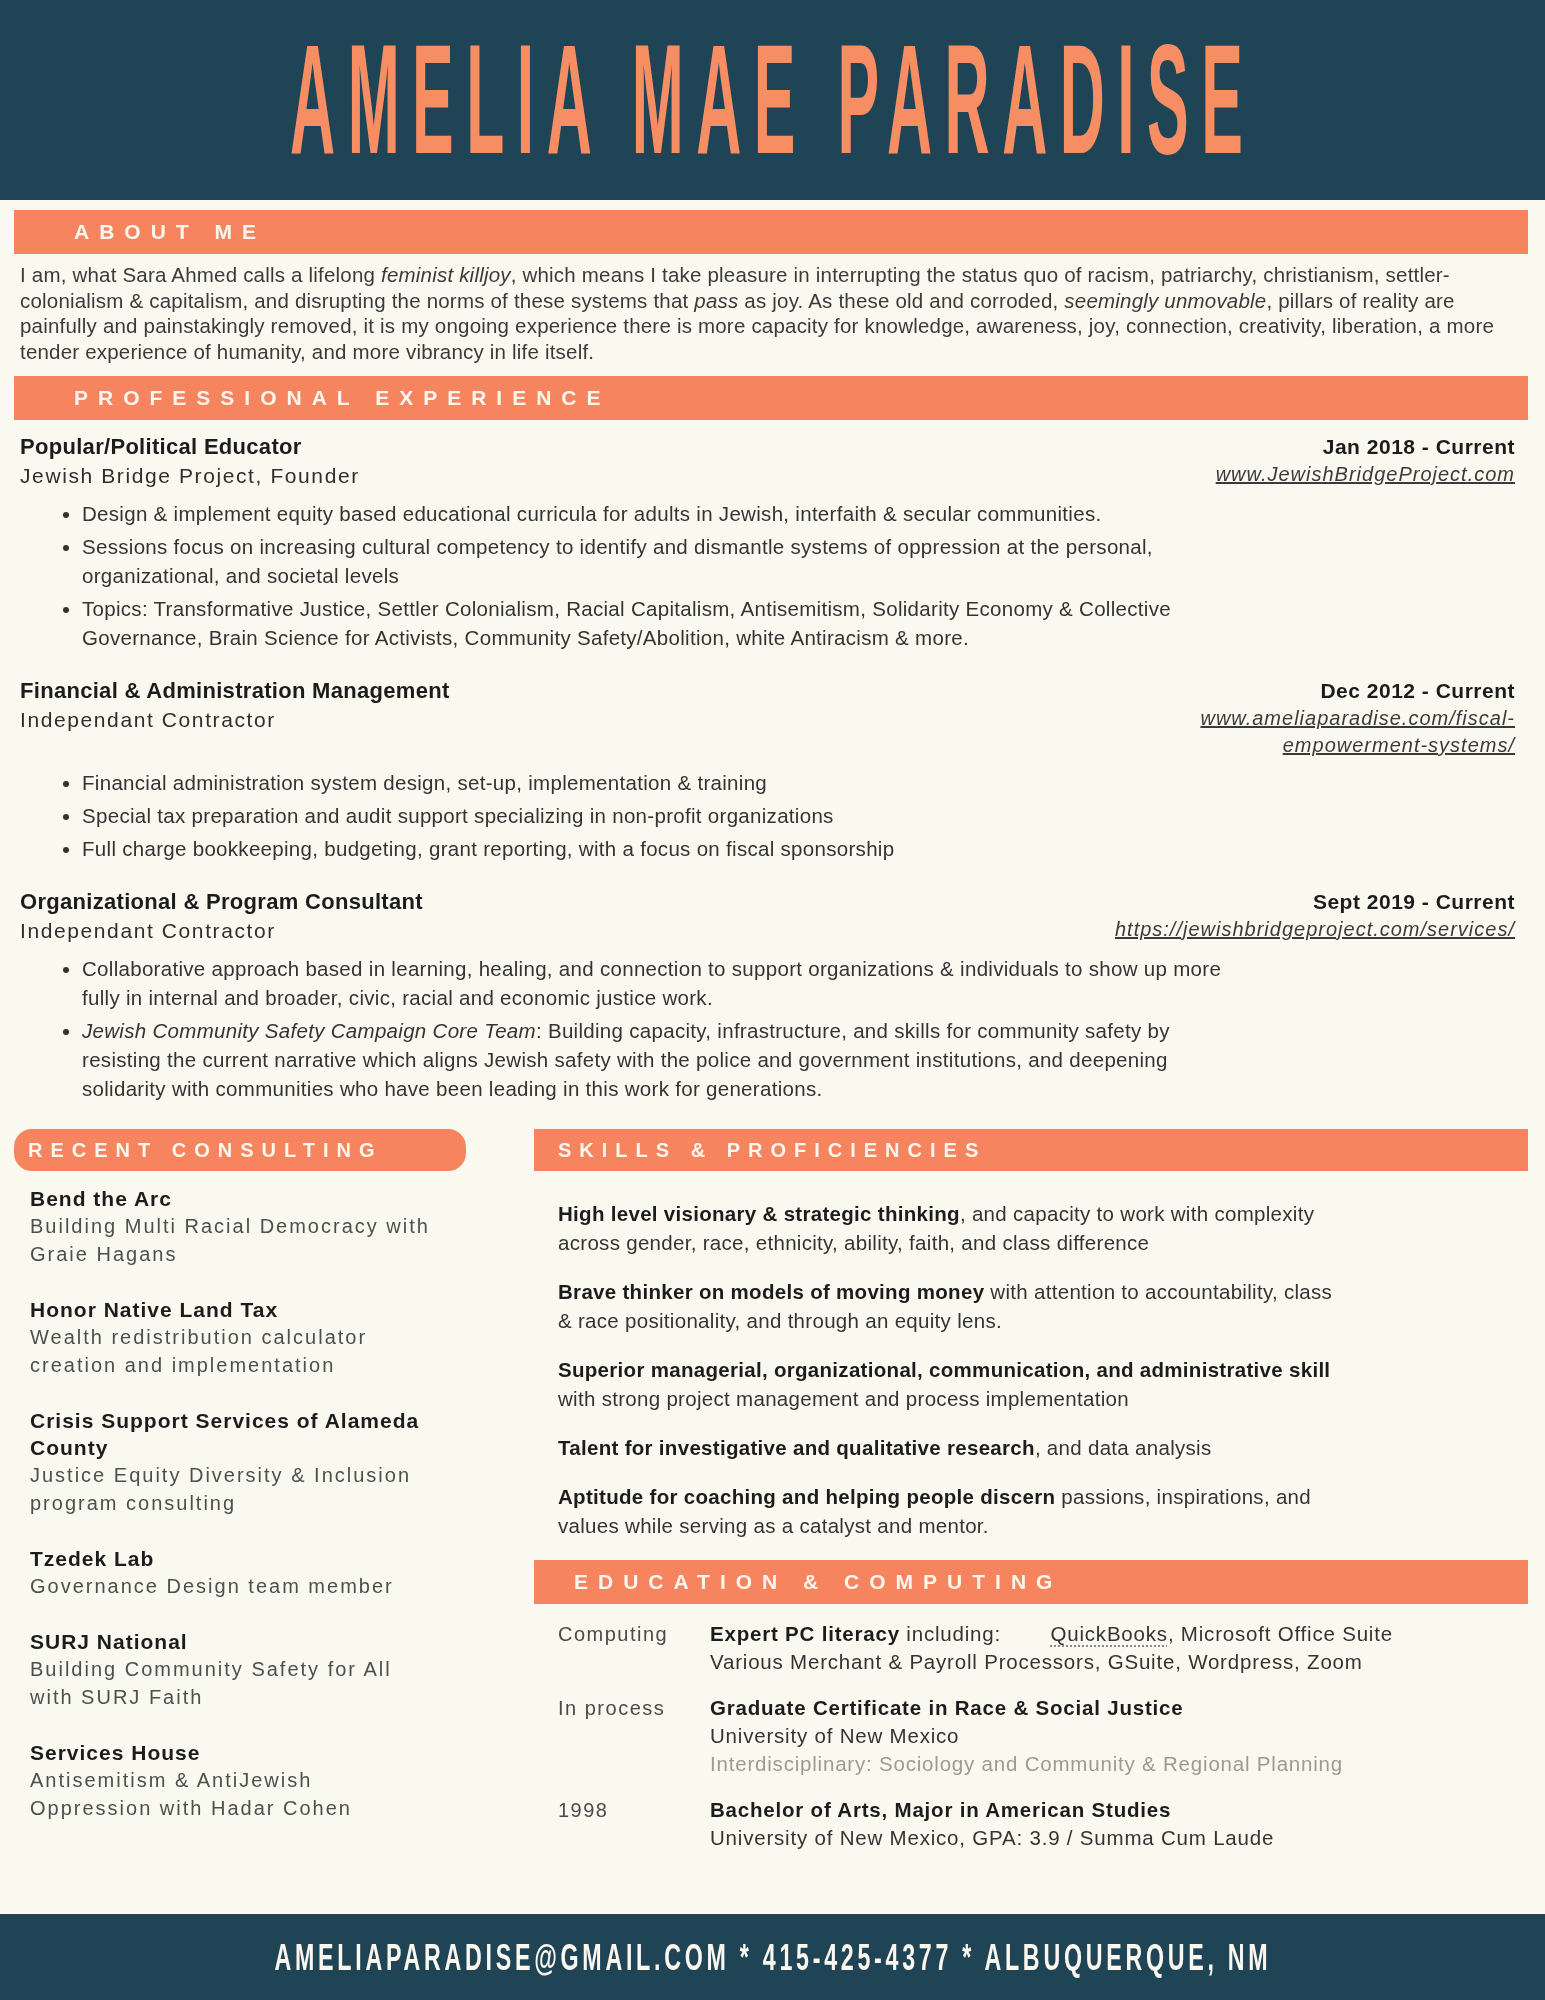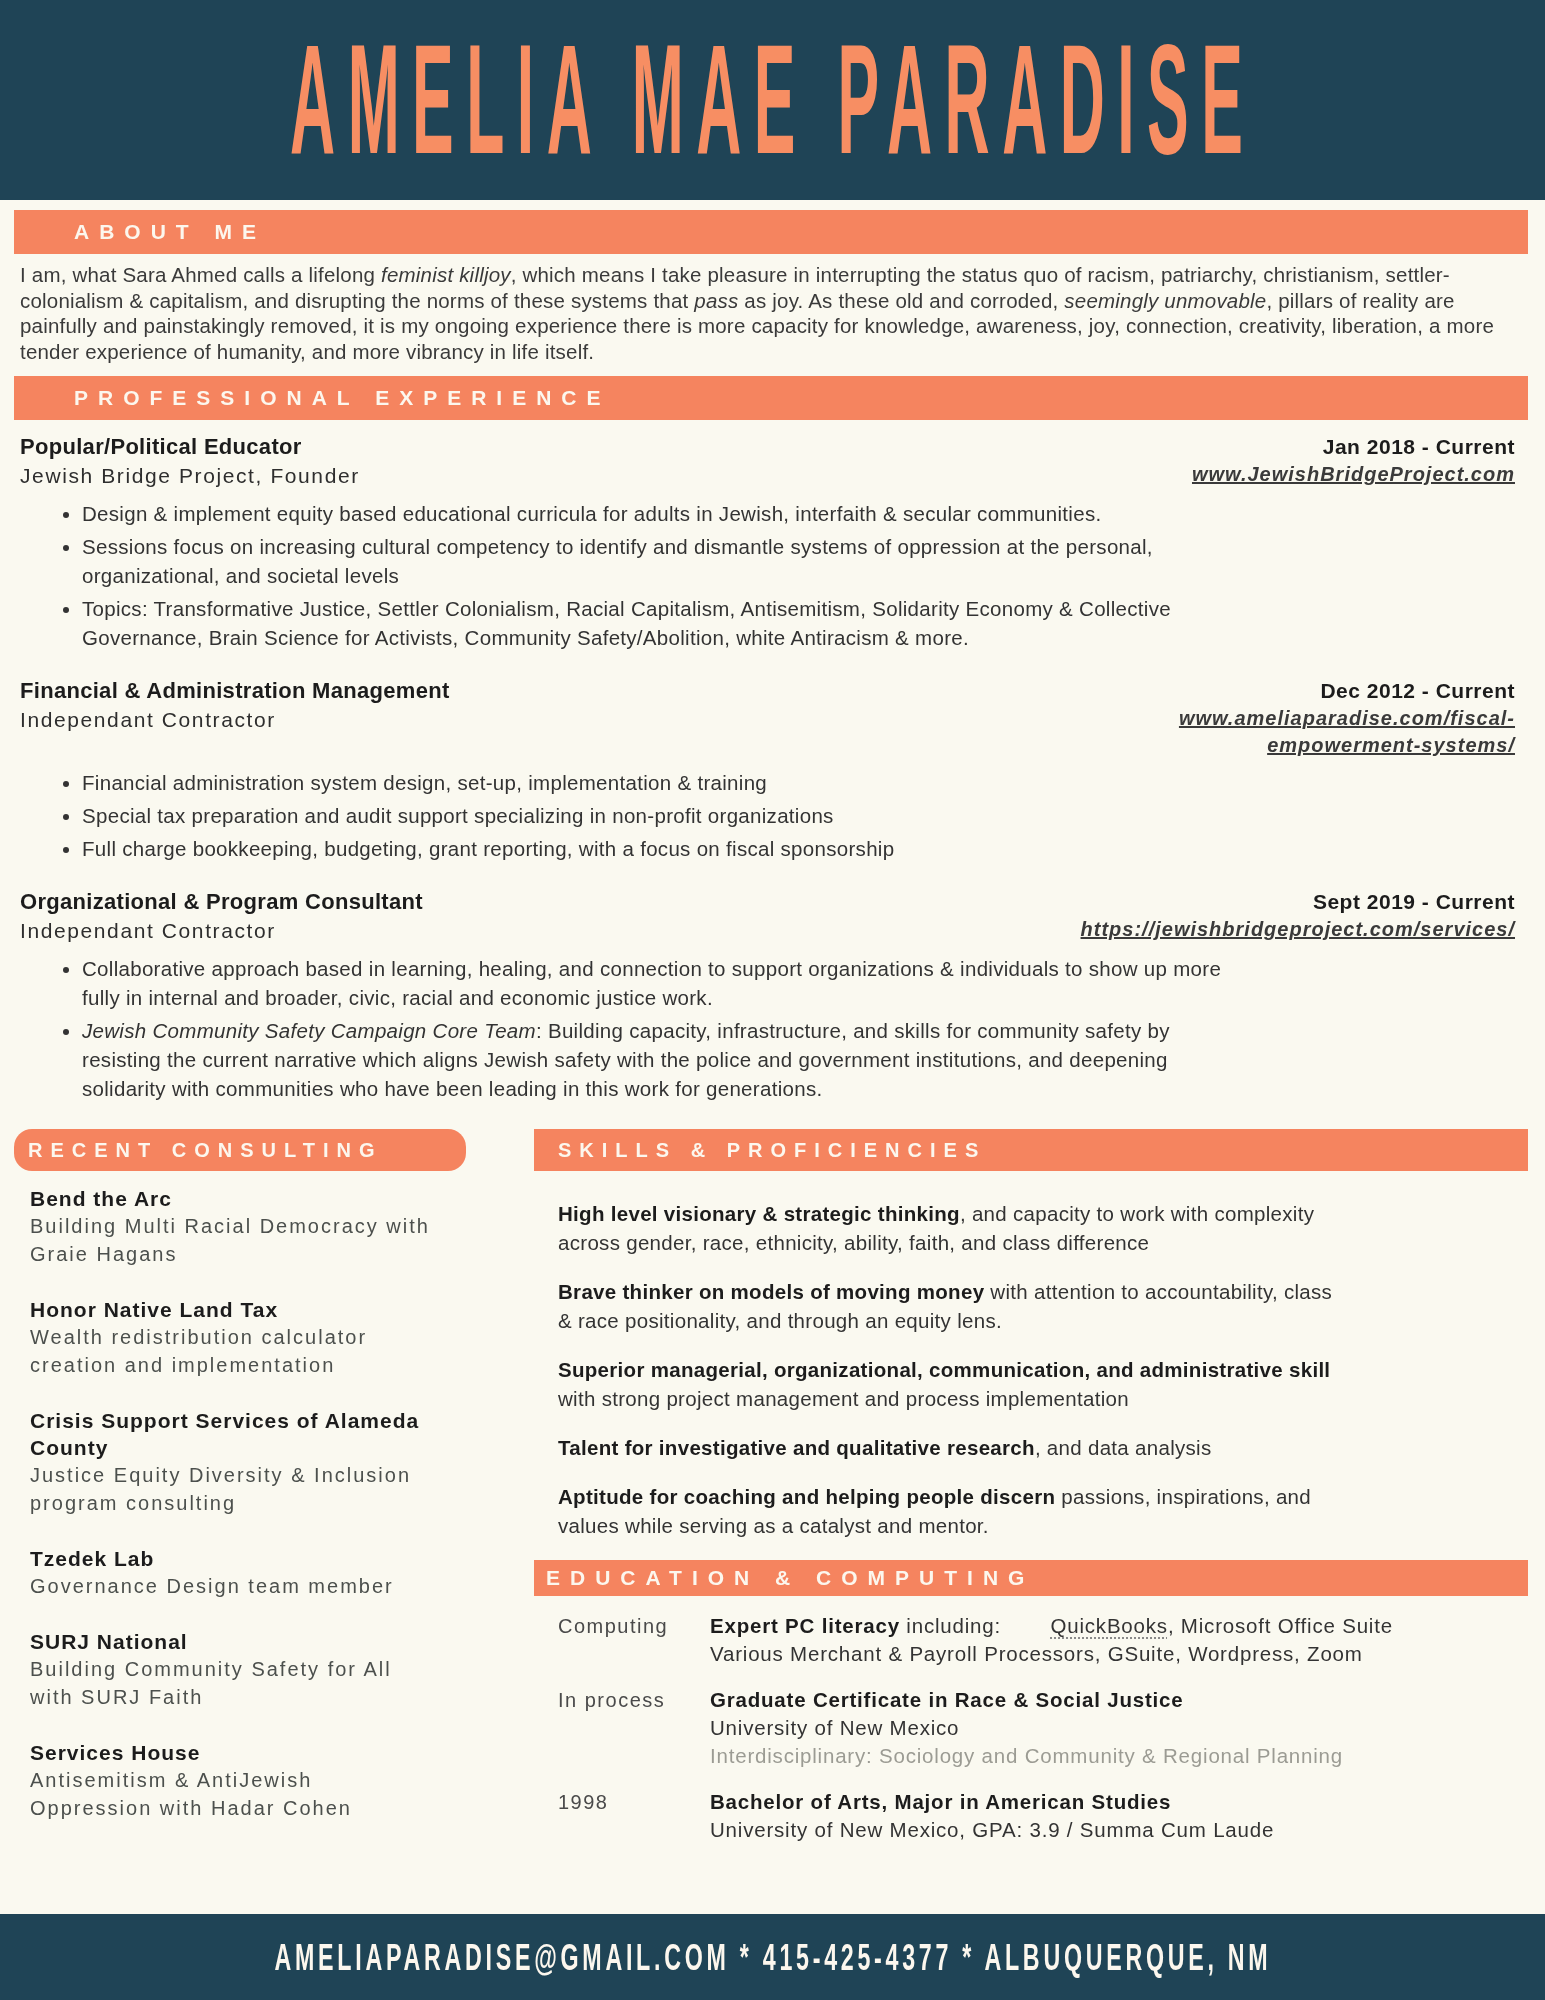--- a/index.html
+++ b/index.html
@@ -32,40 +32,40 @@
   .about-text{margin:8px 30px 0 20px;font-size:20.5px;line-height:25.5px;color:#3A3A3A;letter-spacing:0.2px;}
   
   .job{margin:24px 30px 0 20px;}
   .job.first{margin-top:12px;}
   .job-head{display:flex;justify-content:space-between;align-items:flex-start;}
   .role{font-size:22px;font-weight:bold;color:#1C1C1C;line-height:29px;letter-spacing:0.3px;}
   .org{font-size:21px;color:#2E2E2E;line-height:29px;letter-spacing:1.6px;}
   .job-right{text-align:right;flex:0 0 auto;}
   .dates{font-size:21px;font-weight:bold;color:#1C1C1C;line-height:29px;letter-spacing:0.5px;}
   .joblink{font-size:20px;font-style:italic;color:#3A3A3A;line-height:27px;letter-spacing:1px;cursor:pointer;}
-  .joblink span{display:block;text-decoration:underline;font-weight:bold;}
+  .joblink span{display:block;text-decoration:underline;}
   .job ul{margin:9px 0 0;padding:0 0 0 62px;}
   .job li{font-size:20.5px;line-height:29px;color:#333;letter-spacing:0.3px;margin-bottom:4px;max-width:1150px;}
   
   .cols{display:flex;margin:26px 17px 0 14px;}
   .col-left{flex:0 0 452px;width:452px;}
   .col-right{flex:1;margin-left:68px;min-width:0;}
   .colband{
     background:var(--orange);height:42px;display:flex;align-items:center;
     color:var(--cream);font-size:20px;font-weight:600;letter-spacing:8px;white-space:nowrap;
   }
   .colband.left{padding-left:14px;border-radius:18px;}
   .colband.right{padding-left:24px;}
   .consult-items{padding:14px 0 0 16px;}
   .citem{margin-bottom:28px;max-width:410px;}
   .cname{font-size:21px;font-weight:bold;color:#1C1C1C;line-height:27px;letter-spacing:1px;}
   .cdesc{font-size:20px;color:#4C504D;line-height:28px;letter-spacing:2px;}
   .skills{padding:28px 0 0 24px;}
   .skill{font-size:20.5px;line-height:29px;color:#333;letter-spacing:0.3px;margin-bottom:20px;max-width:790px;}
-  .band.edu{margin:8px 0 0 0;height:36px;padding-left:12px;}
+  .band.edu{margin:8px 0 0 0;height:44px;padding-left:40px;}
   .edu-rows{padding:16px 0 0 24px;}
   .erow{display:flex;margin-bottom:18px;}
   .elabel{flex:0 0 152px;font-size:20px;color:#4A4A4A;letter-spacing:1.5px;line-height:28px;}
   .econtent{flex:1;font-size:20.5px;line-height:28px;color:#333;letter-spacing:0.8px;}
   
   .b{font-weight:bold;color:#1C1C1C;}
   .i{font-style:italic;}
   .g{color:#9B9B93;}
   .w{text-decoration:underline dotted 2px #8a8a8a;text-underline-offset:4px;margin-left:43px;}
   

